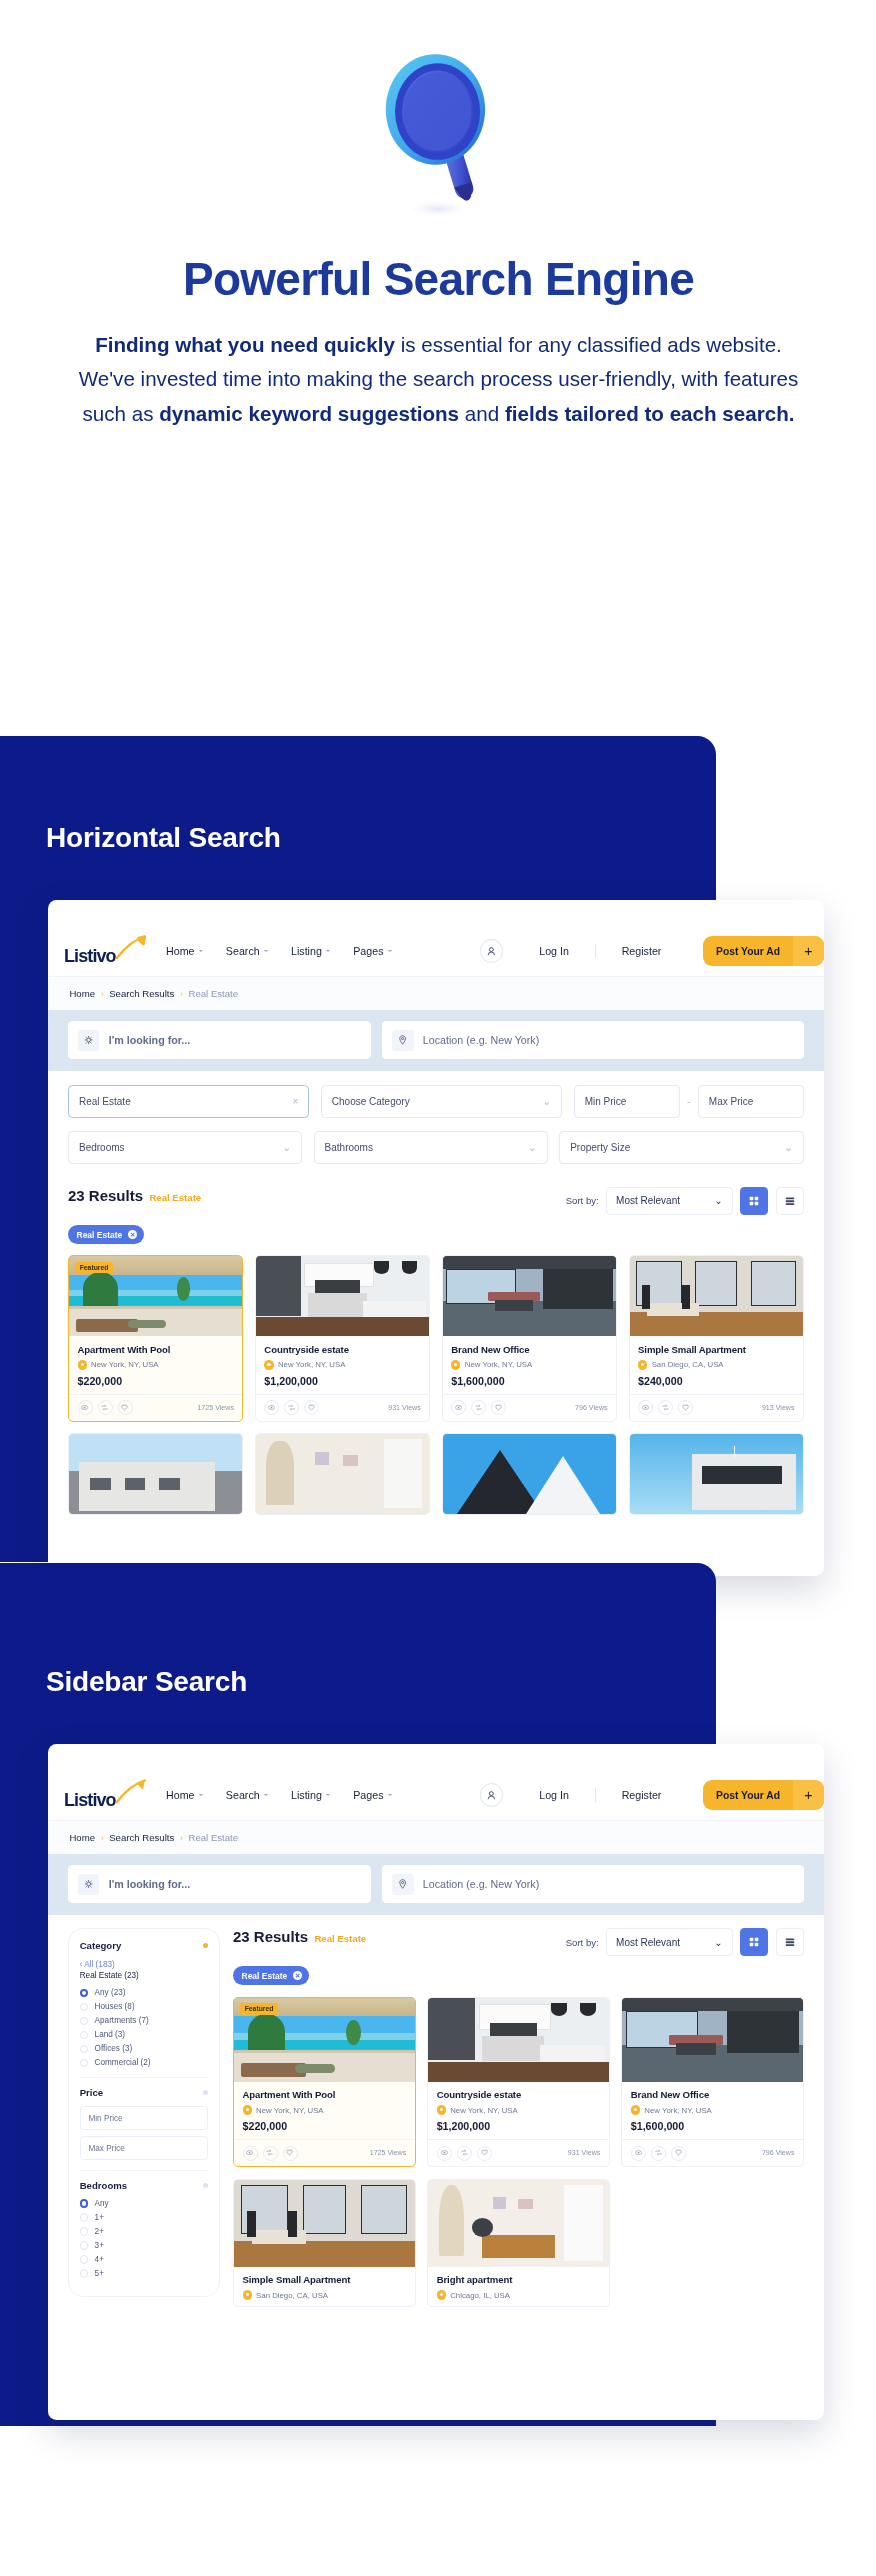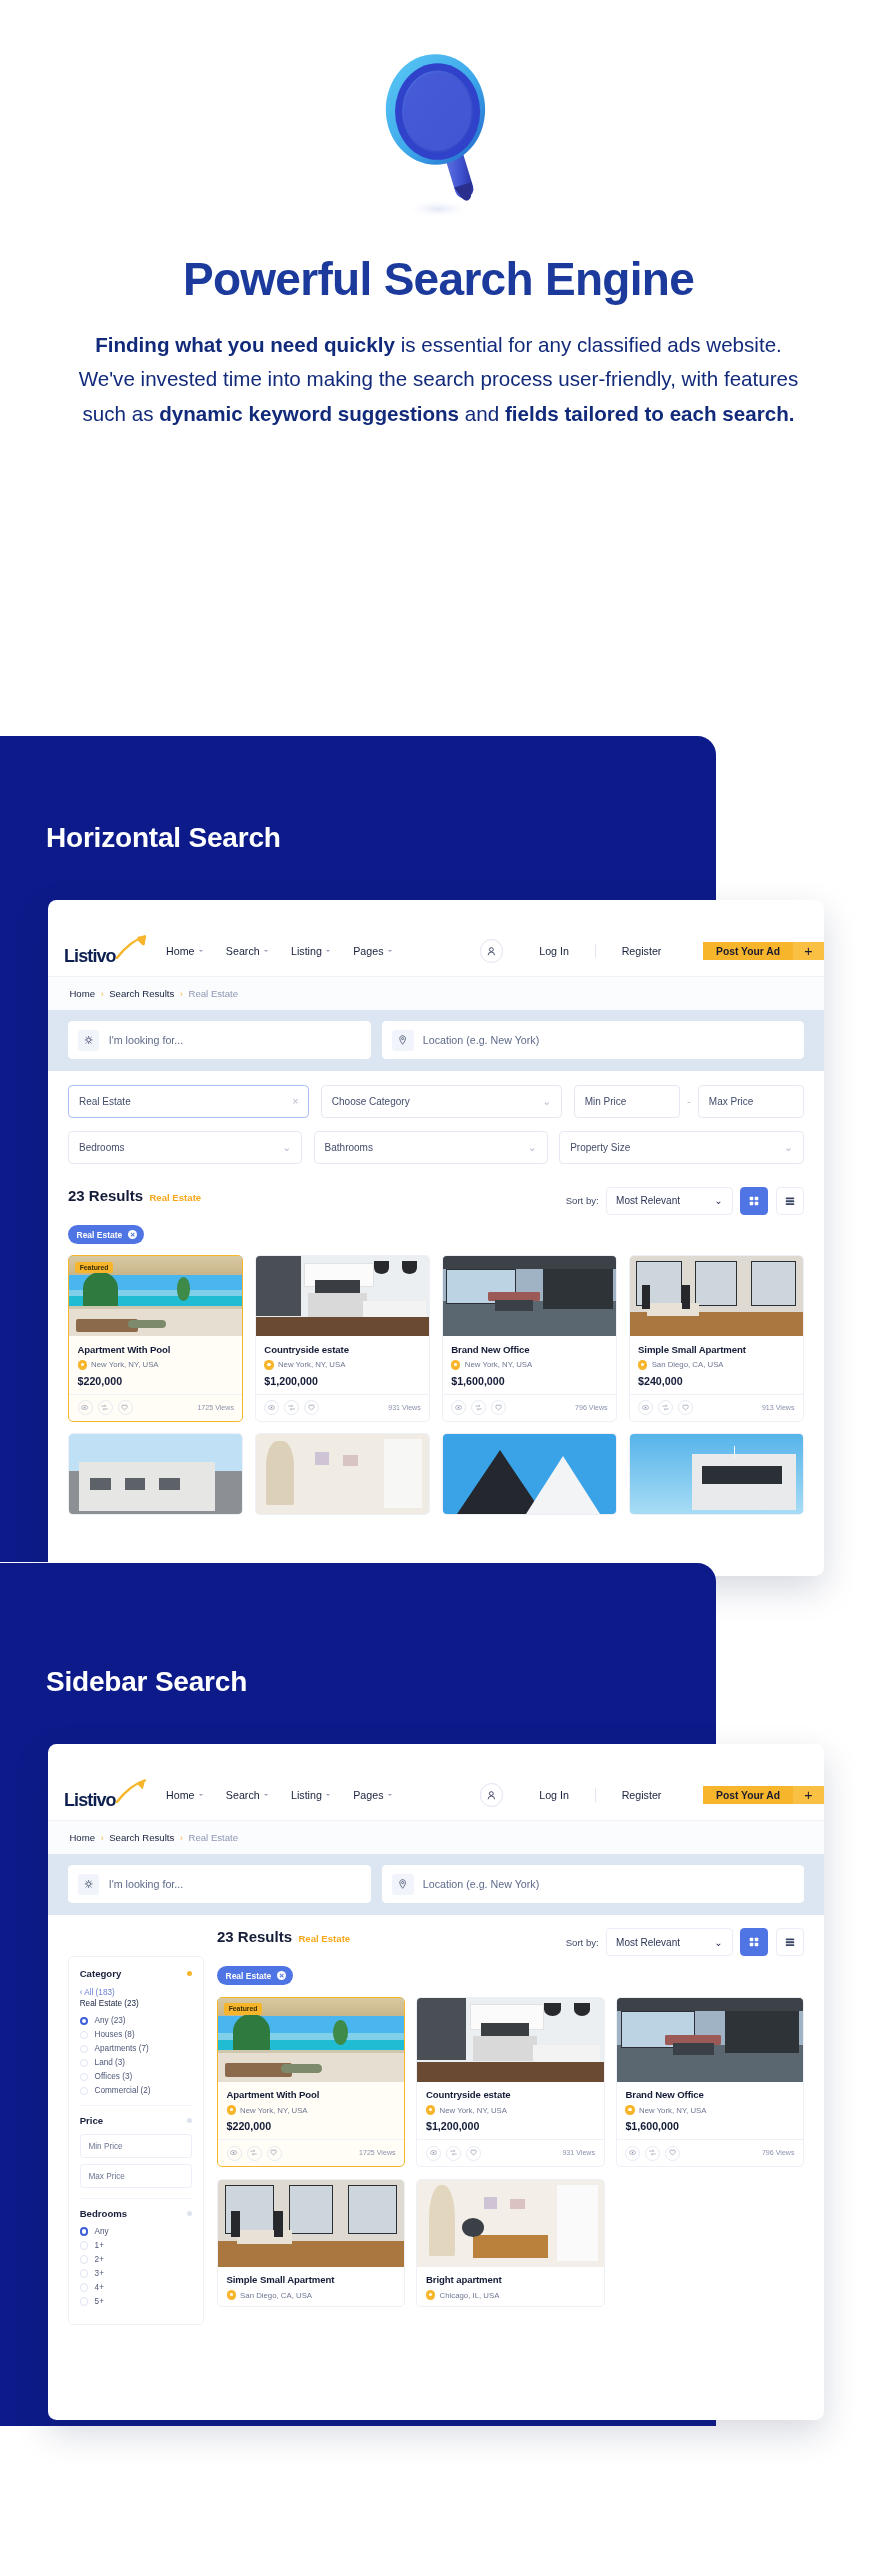--- a/index.html
+++ b/index.html
@@ -51,41 +51,41 @@
   .logo-text { font-size:18px; font-weight:800; color:#0e2050; letter-spacing:-0.9px; line-height:1;}
   .logo-swoosh { position:absolute; right:-8.5px; top:-1.4px; width:33px; height:24px; }
   .nav-links { display:flex; gap:23px; margin-left:27px; }
   .nav-link { font-size:10.7px; color:#19213d; font-weight:500; display:flex; align-items:center; gap:4.3px; }
   .caret { width:0;height:0;border-left:2.5px solid transparent;border-right:2.5px solid transparent;border-top:2.8px solid #9aa2bb; display:inline-block; }
   .nav-right { margin-left:auto; display:flex; align-items:center; gap:16px; height:100%; }
   .avatar-circle { width:23.5px;height:23.5px;border-radius:50%;border:0.7px solid #dfe3ee; display:flex;align-items:center;justify-content:center; margin-right:10px;}
   .nav-auth { font-size:10.7px; color:#19213d; font-weight:500; padding:0 10px; }
   .divider-v { width:0.7px; height:14.2px; background:#e2e6f0; }
   .post-ad {
-    margin-left:15.7px; height:18px; min-width:120px; background:#f7b52b; color:#1a1a2e;
-    font-size:10.3px; font-weight:700; display:flex; align-items:center; border-radius:0; overflow:hidden;
+    margin-left:15.7px; height:30px; min-width:120px; background:#f7b52b; color:#1a1a2e;
+    font-size:10.3px; font-weight:700; display:flex; align-items:center; border-radius:9px; overflow:hidden;
   }
   .post-ad span.lbl { padding:0 13px; }
   .post-ad span.plus { width:31px; height:100%; background:#f9c044; display:flex; align-items:center; justify-content:center; font-size:14.2px; font-weight:400;}
 
   
   .crumbs { height:33px; display:flex; align-items:center; padding-left:21.4px; gap:5.7px; font-size:9.6px; background:#fbfcfe; }
   .crumb { color:#8e97b2; }
   .crumb.first { color:#19213d; }
   .crumb-sep { color:#f7b52b; font-size:8.5px; }
 
   
   .search-band { background:#dbe6f2; padding:11.4px 20px; display:flex; gap:11.4px; }
   .sbox {
     background:#fff; border-radius:4.3px; height:38px; display:flex; align-items:center; gap:9.3px; padding:0 10px;
     font-size:10.7px; color:#6a7characters;
   }
   .sbox { color:#5f6b8c; }
   .sbox .ibox { width:21.4px;height:21.4px;border-radius:3.6px;background:#f1f4fa;display:flex;align-items:center;justify-content:center;}
-  .sbox.looking { flex:1.02; }
+  .sbox.looking { flex:1.02;font-weight:bold; }
   .sbox.loc { flex:1.45; }
 
   
   .filters { padding:14.2px 20px 4.3px; display:flex; gap:11.4px; }
   .fld {
     height:33px; border:0.7px solid #e4e8f2; border-radius:4.3px; display:flex; align-items:center;
     padding:0 10px; font-size:10px; color:#424c6b; background:#fff; justify-content:space-between;
   }
   .fld.active { border-color:#a9bdf0; }
   .fld .x { color:#b6bdd0; font-size:10.7px; }
@@ -122,21 +122,21 @@
   .cloc { display:flex; align-items:center; gap:4.3px; margin-top:5px; font-size:7.8px; color:#6f7793; }
   .pin { width:9.3px;height:9.3px;border-radius:50% 50% 50% 50%; background:#f7b52b; position:relative; flex:none; }
   .pin:after{content:"";position:absolute;left:3px;top:2.8px;width:3.2px;height:3.2px;border-radius:50%;background:#fffdf5;}
   .cprice { font-size:10.7px; font-weight:700; color:#141c38; margin-top:5.7px; }
   .cfoot { border-top:0.7px solid #eef1f7; padding:5.7px 8.5px; display:flex; align-items:center; gap:5px; }
   .icircle { width:15px;height:15px;border-radius:50%;border:0.7px solid #e6e9f2;display:flex;align-items:center;justify-content:center; }
   .views { margin-left:auto; font-size:7.1px; color:#8a92ac; }
 
   
   .two-col { display:flex; gap:13px; padding:13px 20px 0; align-items:flex-start; }
-  .side { width:136px; flex:none; background:#fff; border:0.7px solid #eef1f7; border-radius:5px; padding:11.4px 10.7px 13px;margin-top:28px; }
+  .side { width:152px; flex:none; background:#fff; border:0.7px solid #eef1f7; border-radius:15px; padding:11.4px 10.7px 13px; }
   .side-sec-h { display:flex; align-items:center; justify-content:space-between; margin-bottom:8.5px;}
   .side-sec-t { font-size:9.6px; font-weight:700; color:#18203c; }
   .dot { width:5px;height:5px;border-radius:50%; }
   .dot.on { background:#f7b52b; }
   .dot.off { background:#dde3ef; }
   .all-link { font-size:8.2px; color:#6d82d6; margin-bottom:2.8px; }
   .cur-cat { font-size:8.2px; color:#18203c; font-weight:400; margin-bottom:7.8px; }
   .radio-row { display:flex; align-items:center; gap:6.4px; margin-bottom:5px; font-size:8.2px; color:#4d5778; }
   .rad { width:8.5px;height:8.5px;border-radius:50%;border:0.9px solid #dfe4f0; flex:none; }
   .rad.sel { border:2.3px solid #3f5fd6; background:#fff; }

